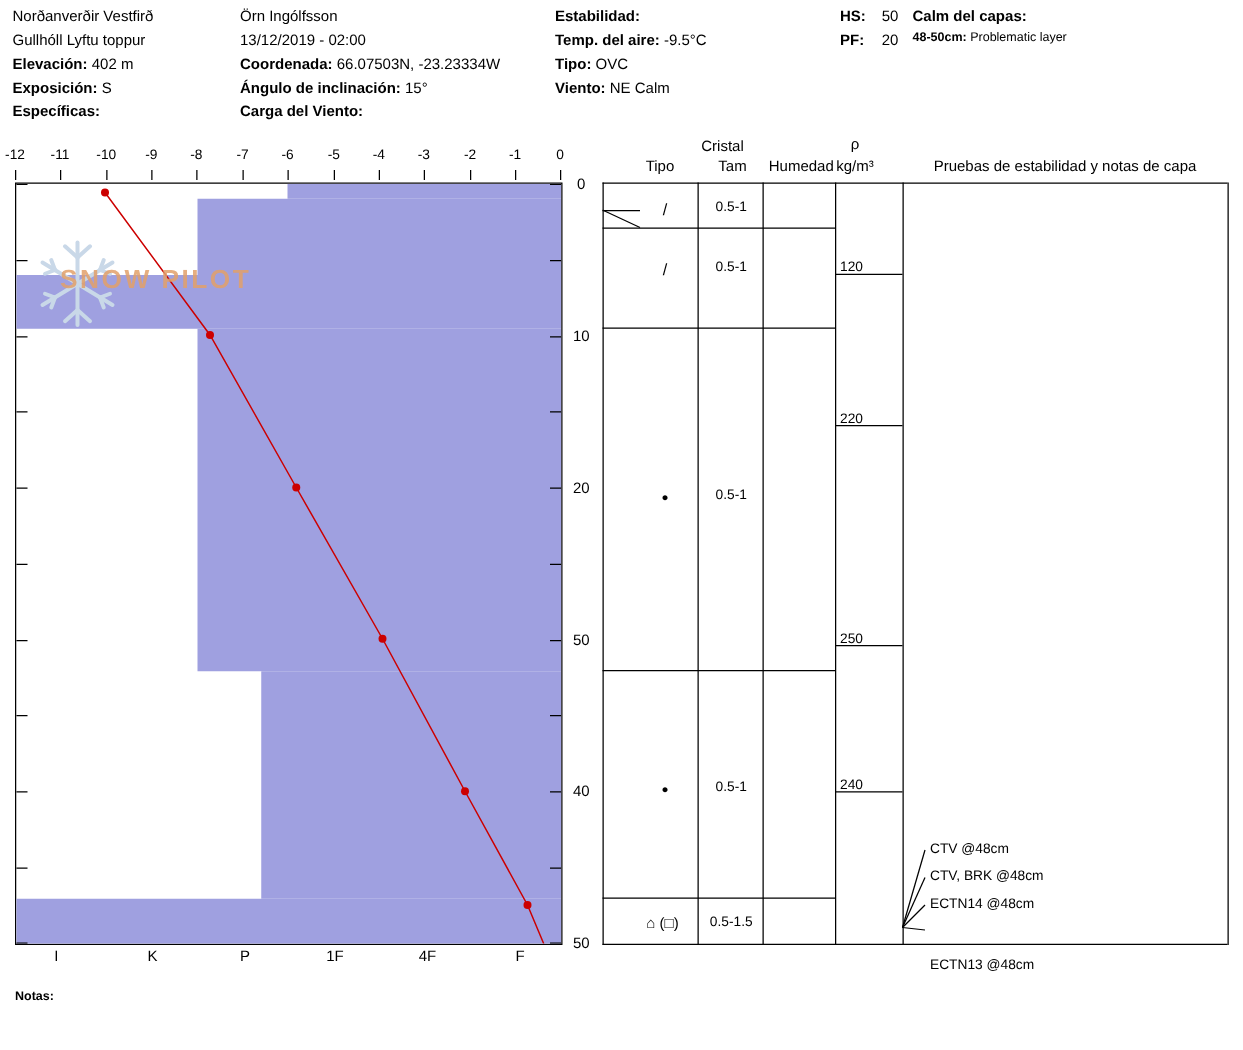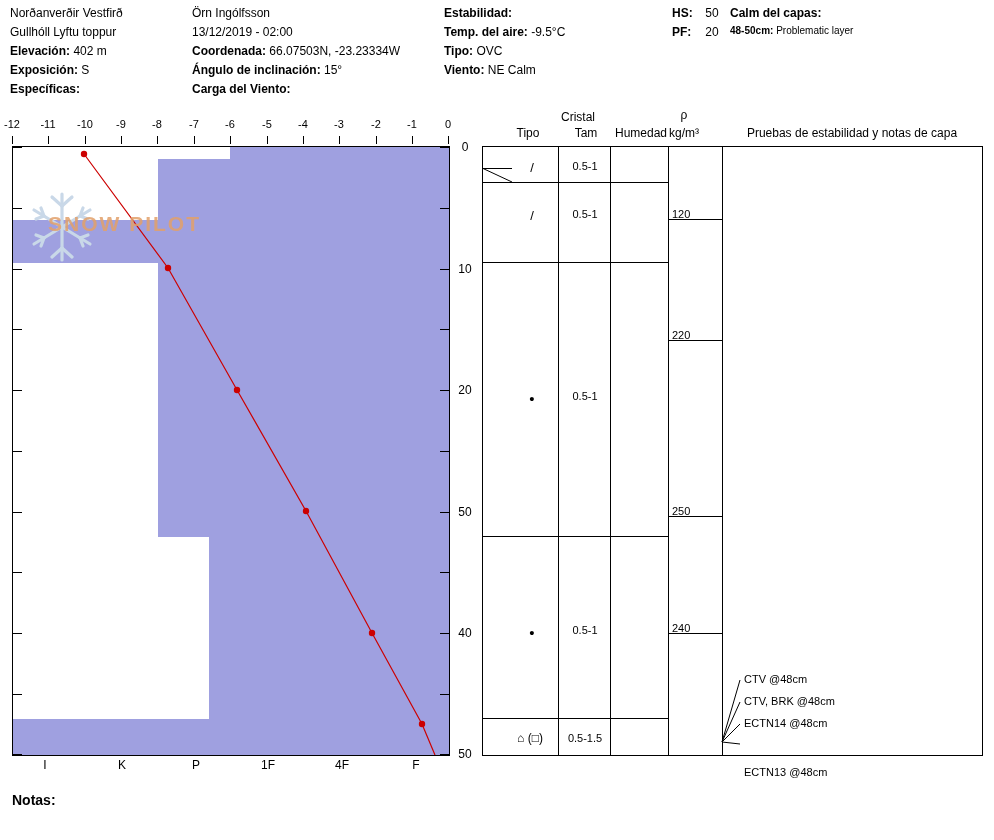--- a/index.html
+++ b/index.html
@@ -169,21 +169,21 @@
   .test-text {
     position: absolute;
     font-size: 11px;
     white-space: nowrap;
   }
   #notas {
     position: absolute;
     left: 12px;
     top: 792px;
     font-weight: bold;
-    font-size: 14px;
+    font-size: 10px;
   }
   svg { display: block; }
 </style>
 </head>
 <body>
 
 <div id="header">
 
   <div class="hdr-col" id="col-loc">
     <div class="hdr-line">Norðanverðir Vestfirð</div>

